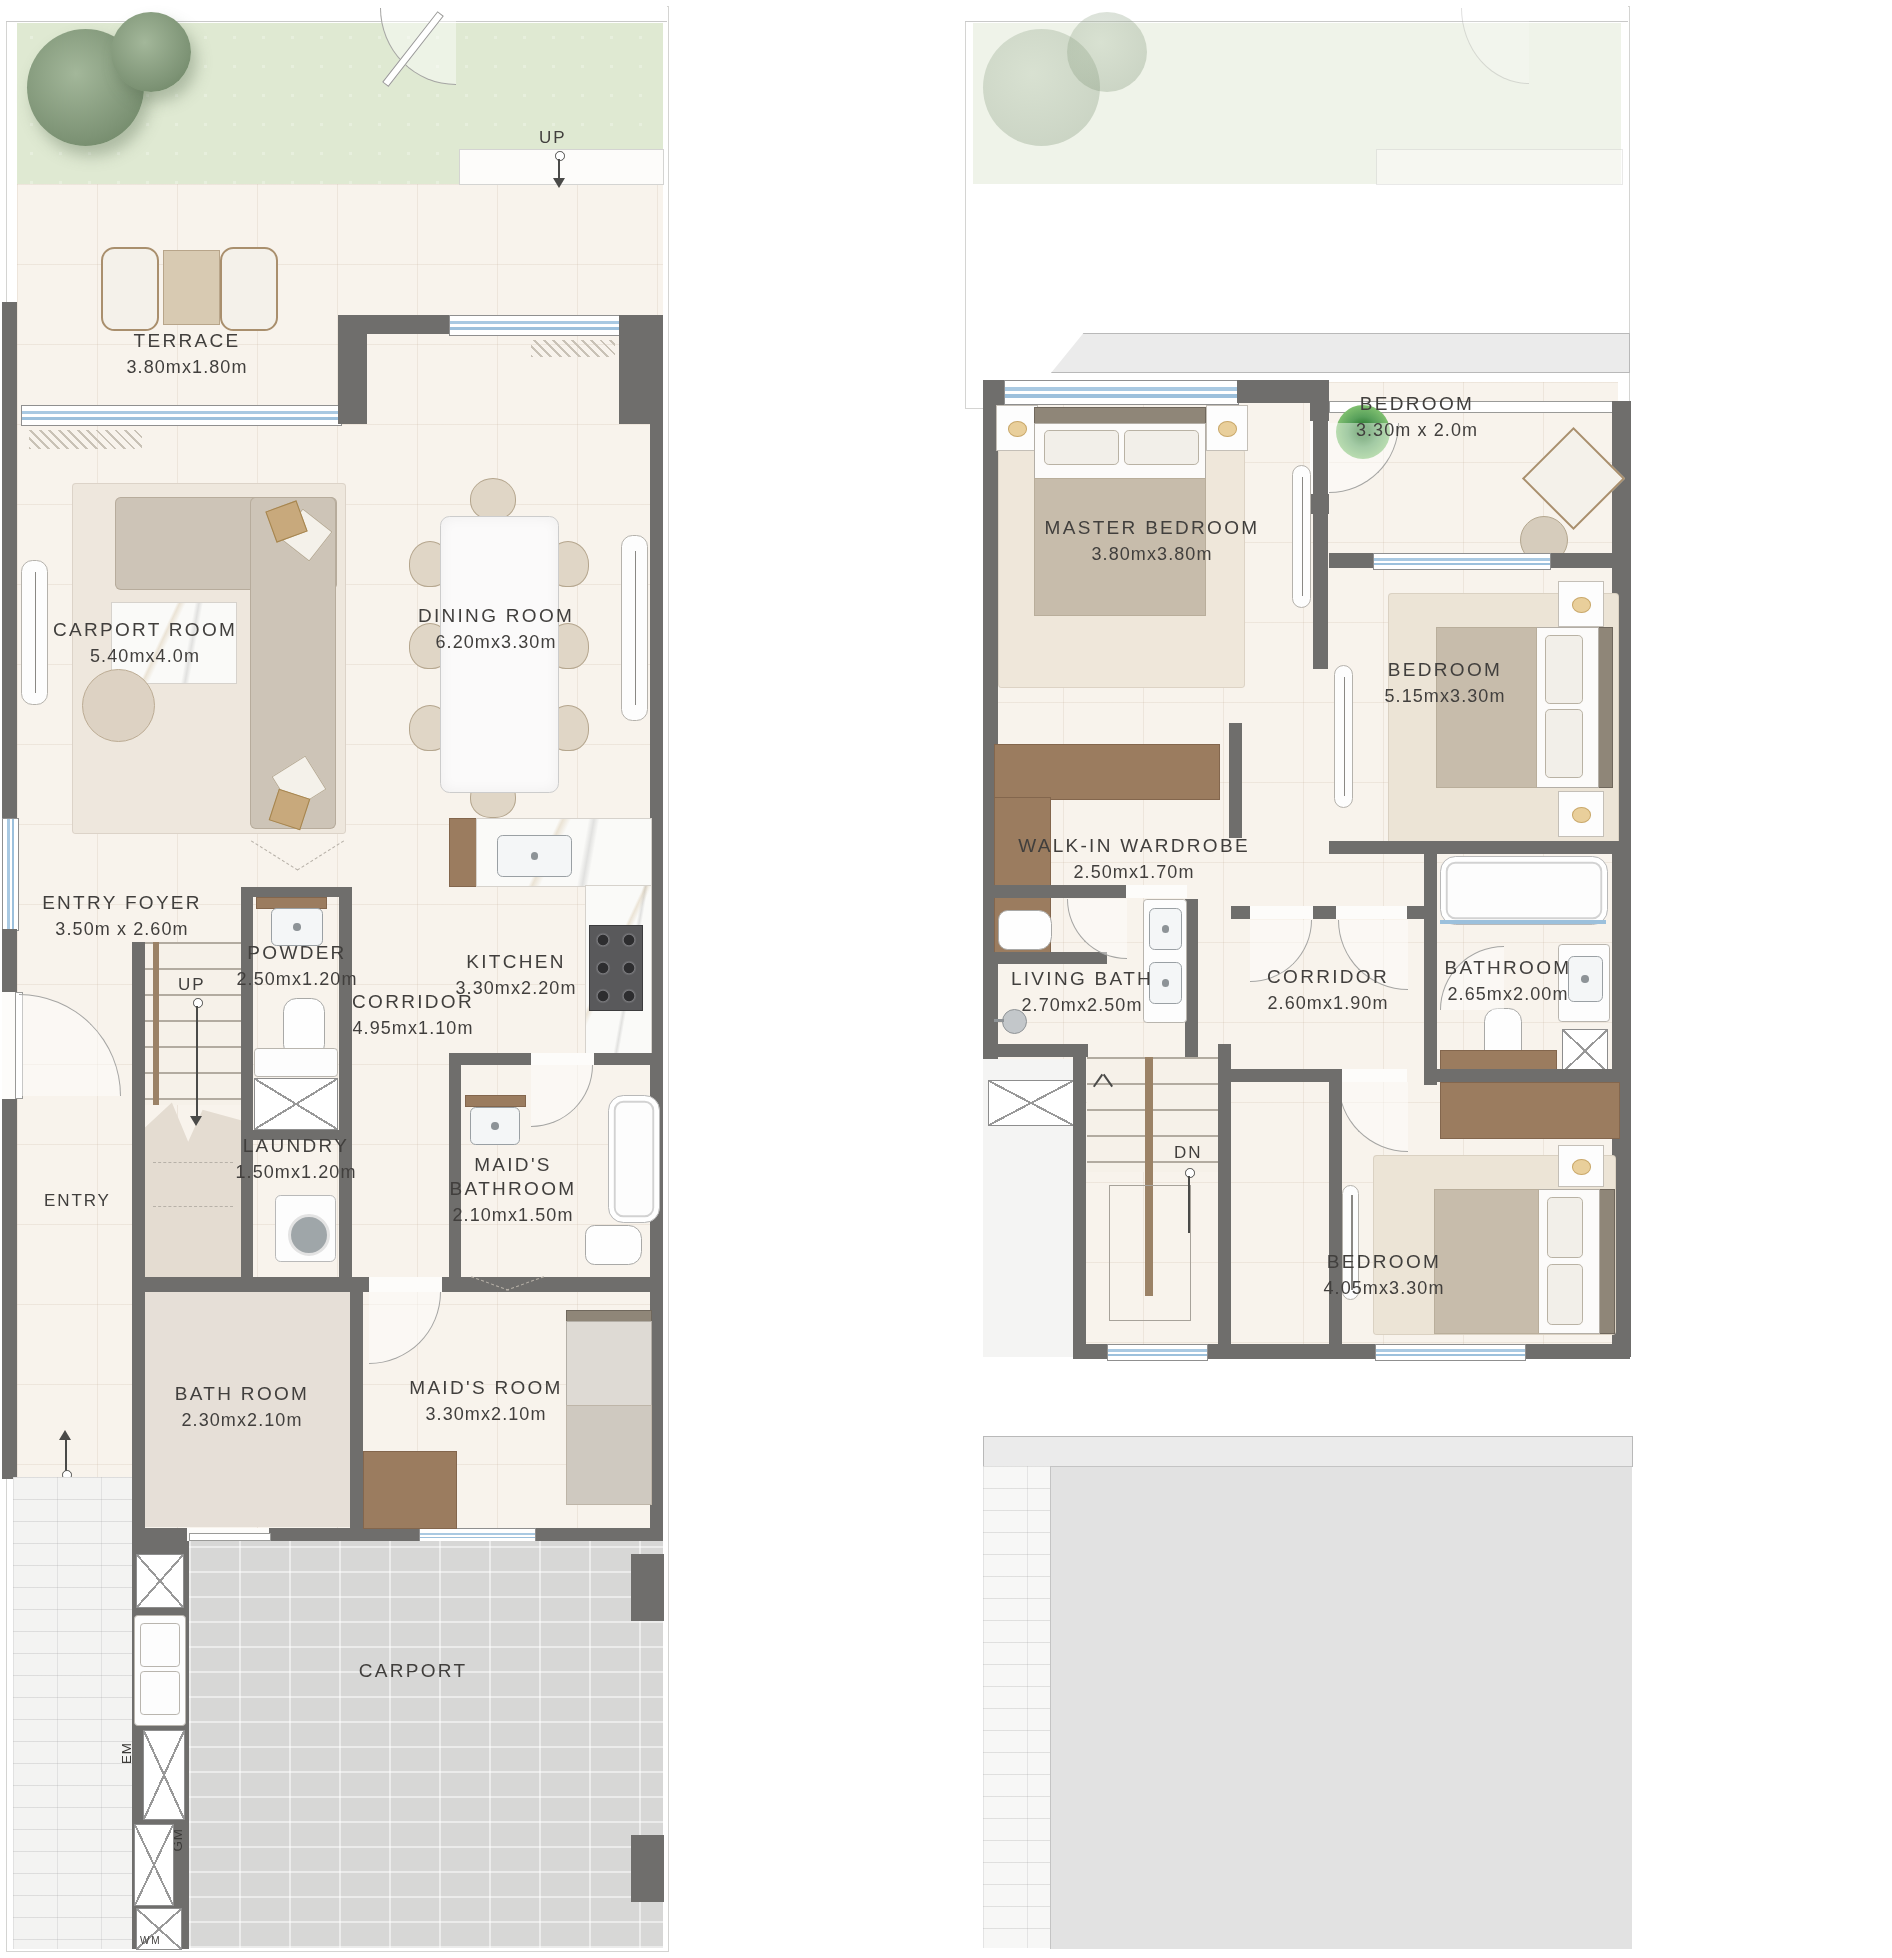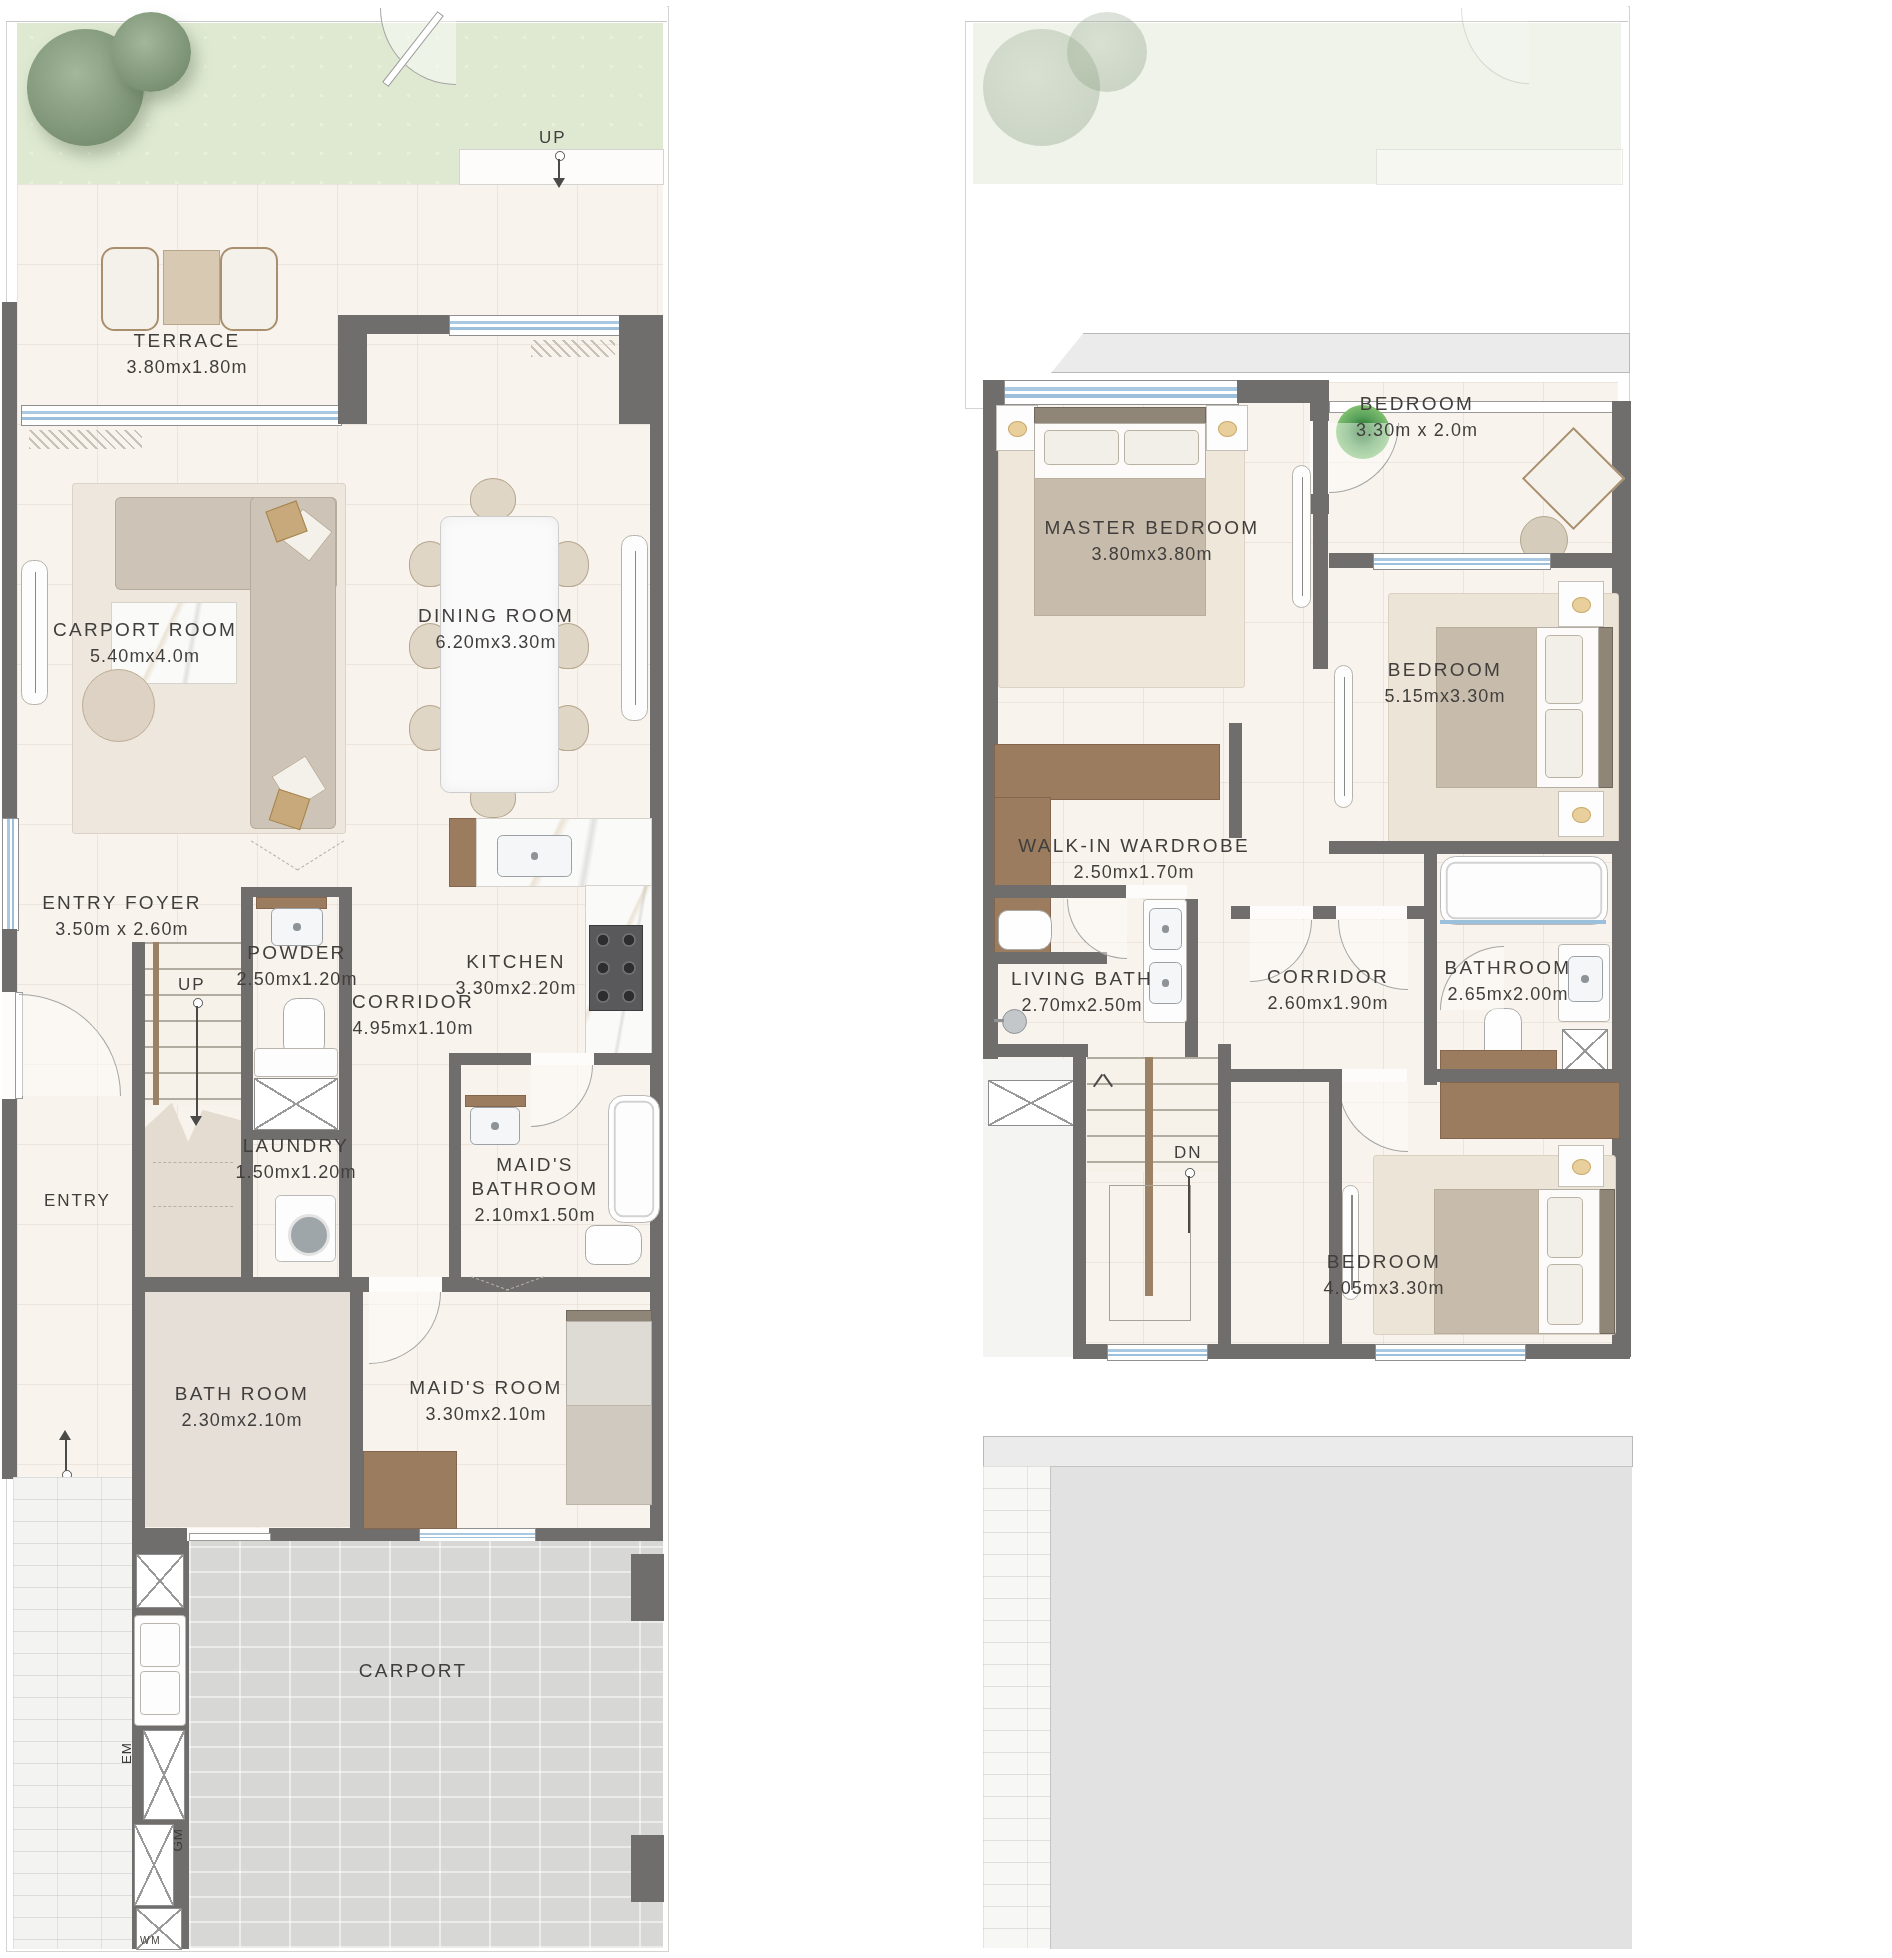--- a/index.html
+++ b/index.html
@@ -228,21 +228,21 @@
   </div>
 
   <div class="abs wall" style="left:449px;top:1053px;width:214px;height:11.5px"></div>
   <div class="abs gap" style="left:531px;top:1053px;width:63px;height:11.5px"></div>
   <div class="abs arc br" style="left:531px;top:1065px;width:61px;height:61px"></div>
   <div class="abs wall" style="left:449px;top:1065px;width:11.5px;height:212px"></div>
   <div class="abs brown" style="left:465px;top:1095px;width:59px;height:9.6px"></div>
   <div class="abs sink" style="left:470px;top:1107px;width:48px;height:36px"></div>
   <div class="abs tub" style="left:608px;top:1095px;width:50px;height:126px"></div>
   <div class="abs wc" style="left:585px;top:1225px;width:55px;height:38px;border-radius:9.6px 13.4px 13.4px 9.6px"></div>
-  <div class="rlabel" style="left:535px;top:1153px;width:153px">
+  <div class="rlabel" style="left:513px;top:1153px;width:153px">
     <div>MAID'S BATHROOM</div>
     <div class="rdims">2.10mx1.50m</div>
   </div>
 
   <div class="abs wall" style="left:132px;top:1277px;width:531px;height:15.3px"></div>
   <div class="abs gap" style="left:369px;top:1277px;width:73px;height:15.3px"></div>
   <div class="abs arc br" style="left:369px;top:1292px;width:71px;height:71px"></div>
   <div class="abs dash" style="left:470px;top:1283px;width:40px;transform:rotate(20deg)"></div>
   <div class="abs dash" style="left:505px;top:1283px;width:40px;transform:rotate(-20deg)"></div>
 

